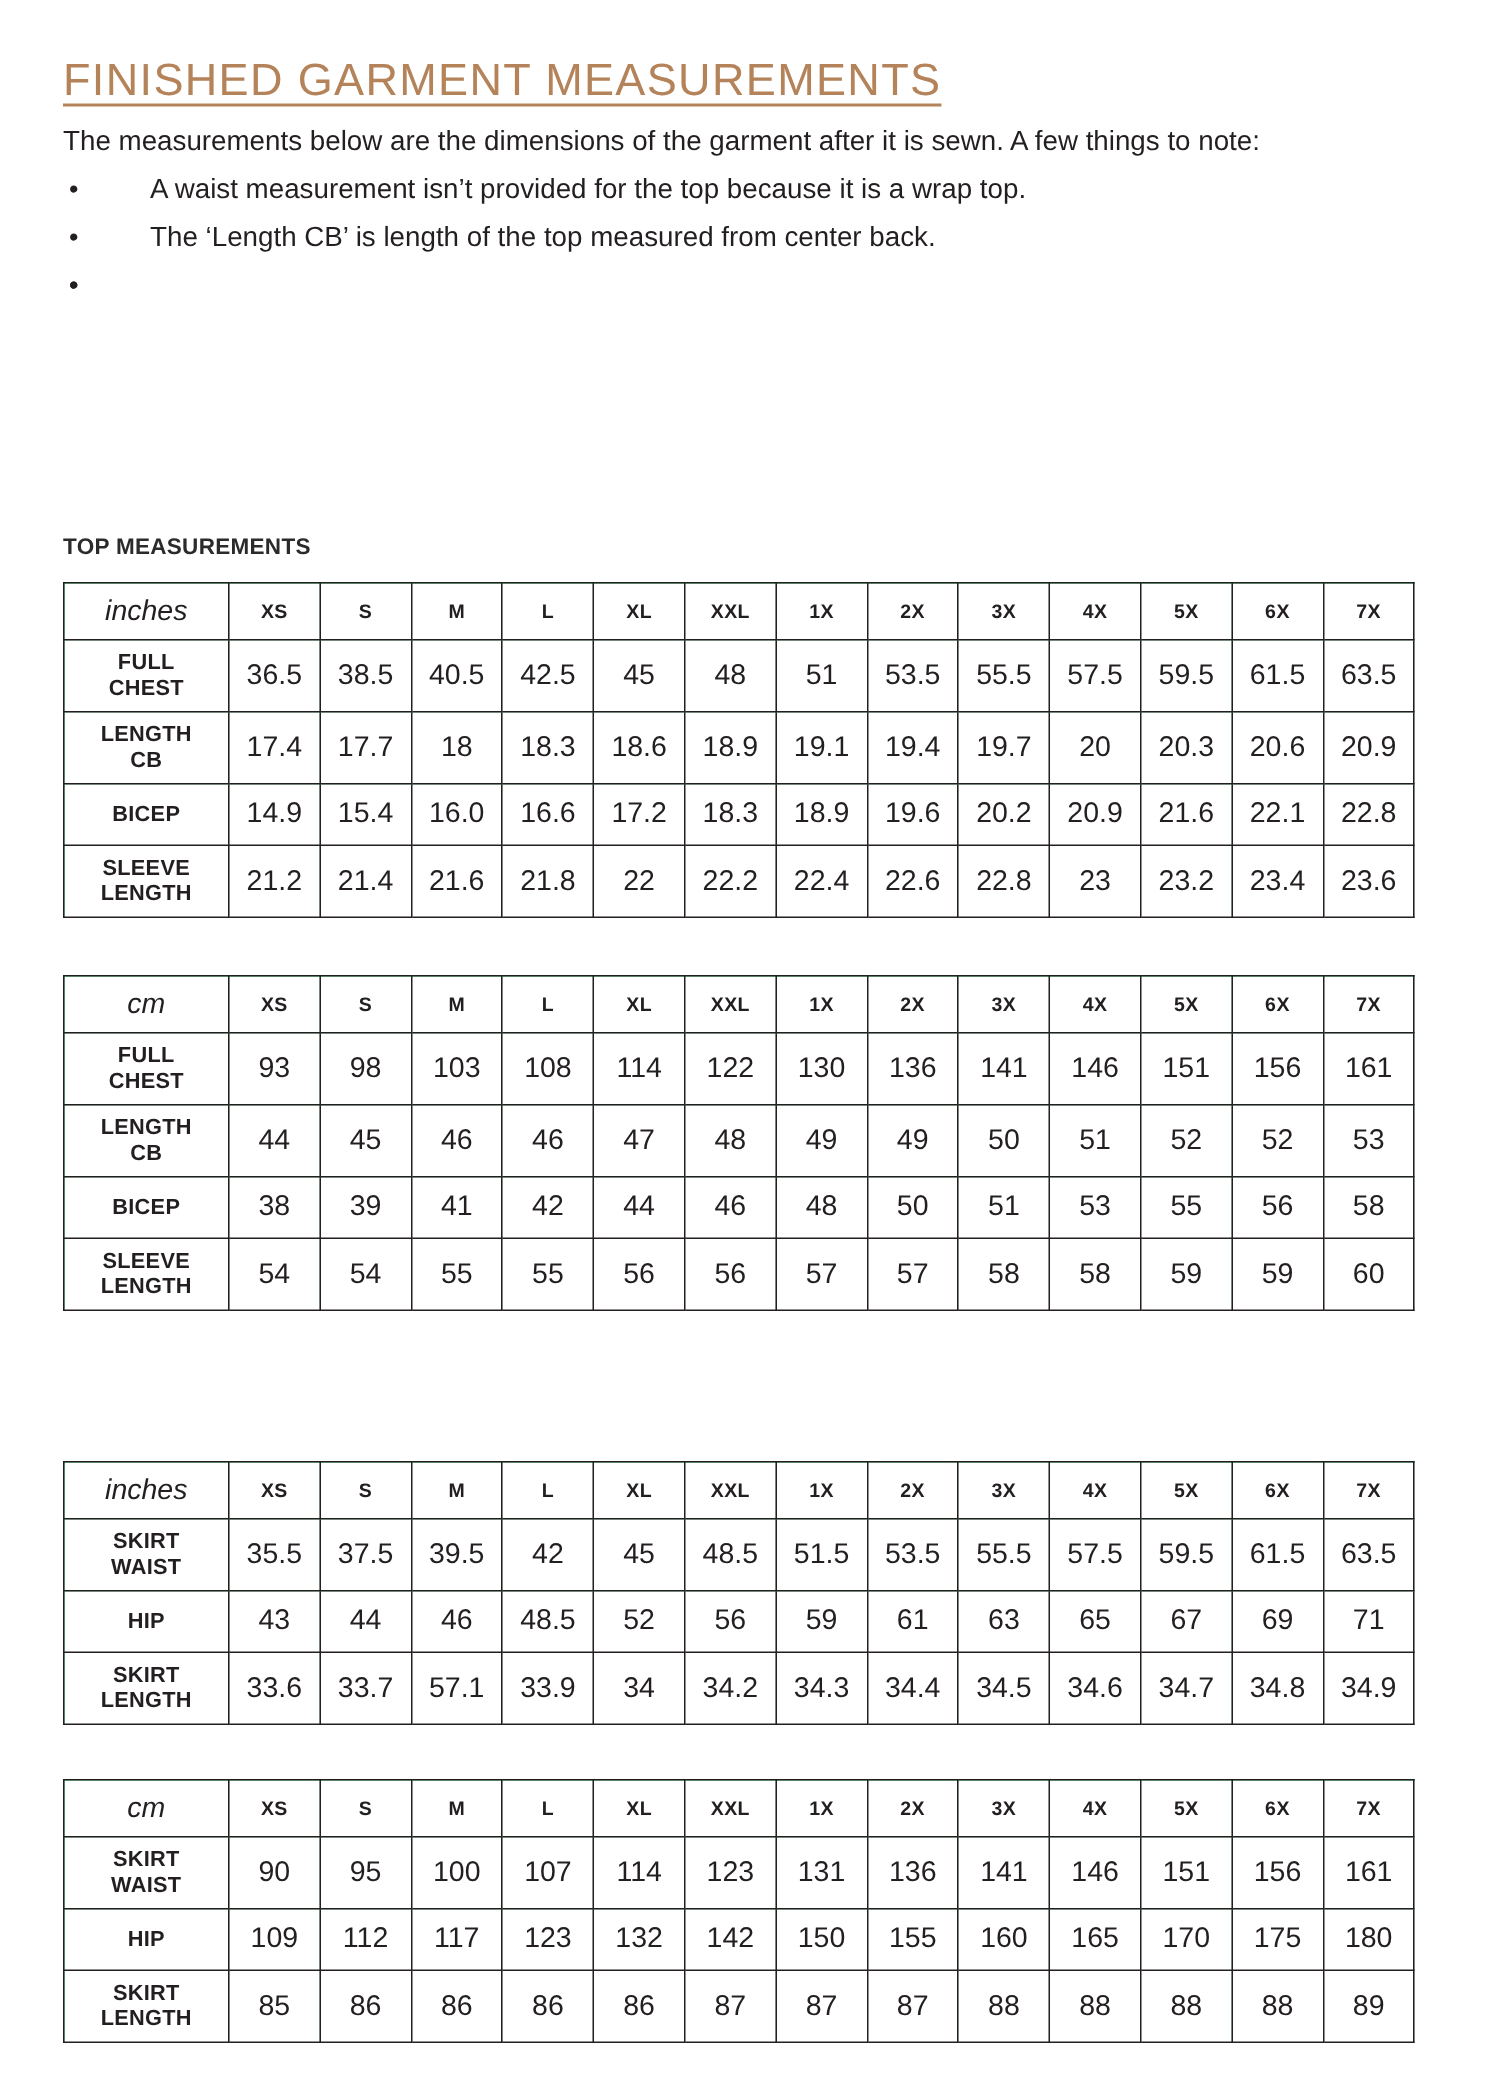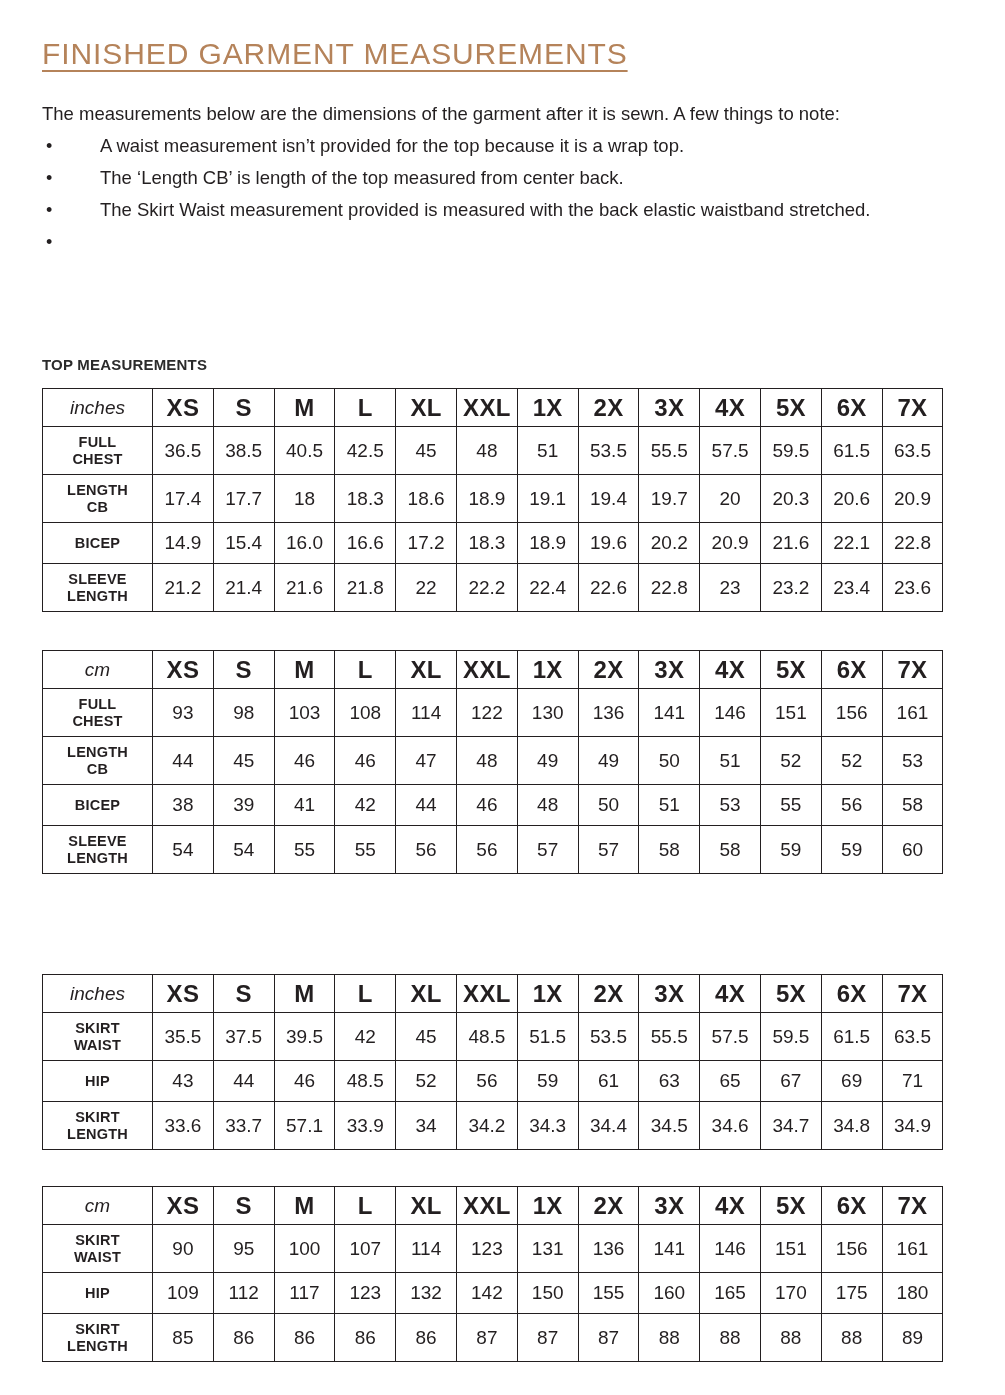--- a/index.html
+++ b/index.html
@@ -35,21 +35,21 @@
     text-decoration: underline;
     text-decoration-thickness: 2px;
     text-underline-offset: 6px;
     white-space: nowrap;
   }
 
   
   .intro {
     position: absolute;
     left: 42px;
-    top: 98px;
+    top: 78px;
     width: 912px;
     font-size: 18.5px;
     line-height: 32px;
     color: #231f20;
   }
   .intro p {
     margin: 0;
   }
   .bullets {
     margin: 0;
@@ -114,21 +114,21 @@
   
   .unit-cell {
     font-style: italic;
     font-weight: 400;
     font-size: 19px;
     height: 37px;
   }
   
   .size-head {
     font-weight: bold;
-    font-size: 24px;
+    font-size: 13px;
     height: 37px;
     letter-spacing: 0.3px;
   }
   
   .row-label {
     font-weight: bold;
     font-size: 14.5px;
     line-height: 17px;
     letter-spacing: 0.2px;
   }
@@ -154,21 +154,20 @@
       <li>
         <span class="dot">•</span>
         <span>A waist measurement isn’t provided for the top because it is a wrap top.</span>
       </li>
       <li>
         <span class="dot">•</span>
         <span>The ‘Length CB’ is length of the top measured from center back.</span>
       </li>
       <li>
         <span class="dot">•</span>
-        <span>The Skirt Waist measurement provided is measured with the back elastic waistband stretched.</span>
       </li>
       <li>
         <span class="dot">•</span>
       </li>
     </ul>
   </div>
 
   <h2 class="section-heading" id="heading-top">TOP MEASUREMENTS</h2>
 
   <table class="size-table" id="table-top-in">

